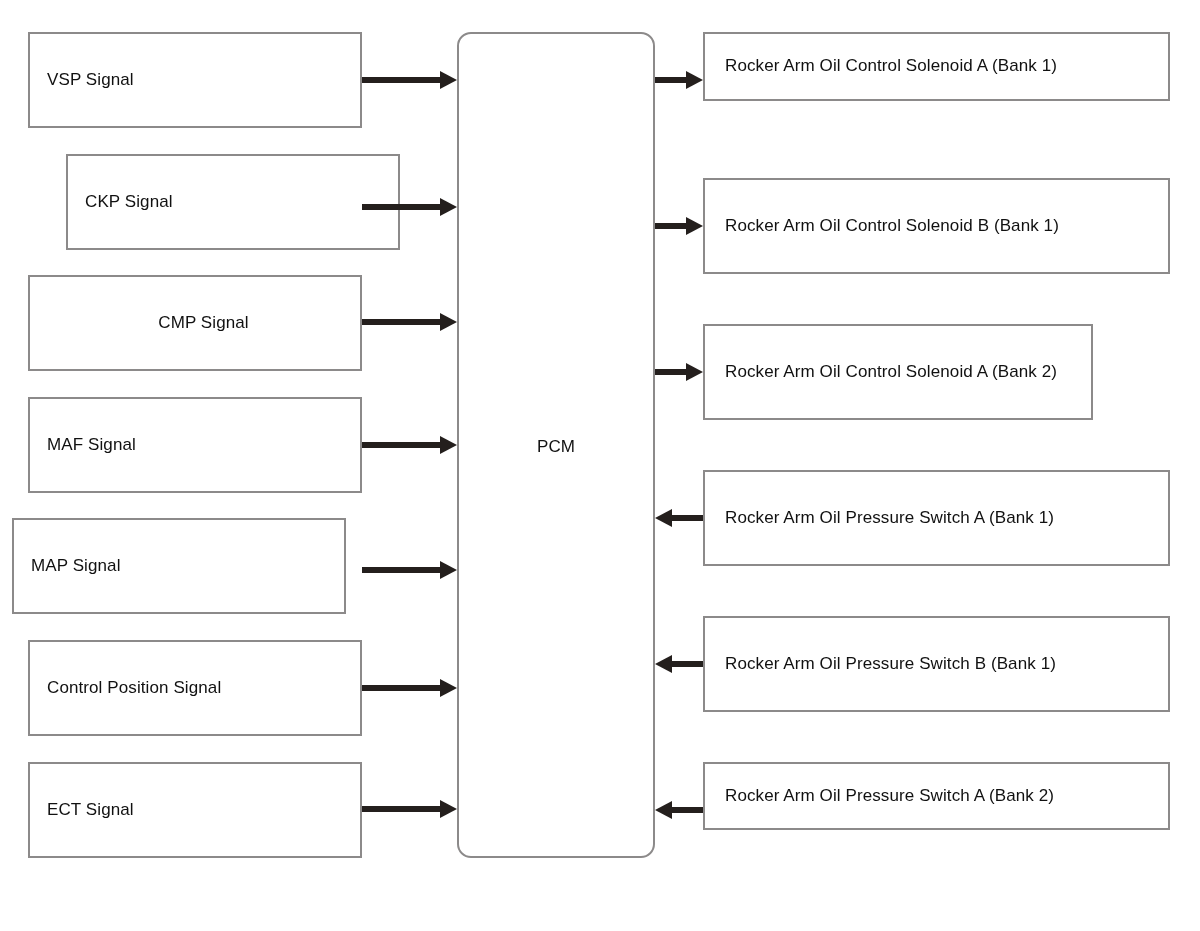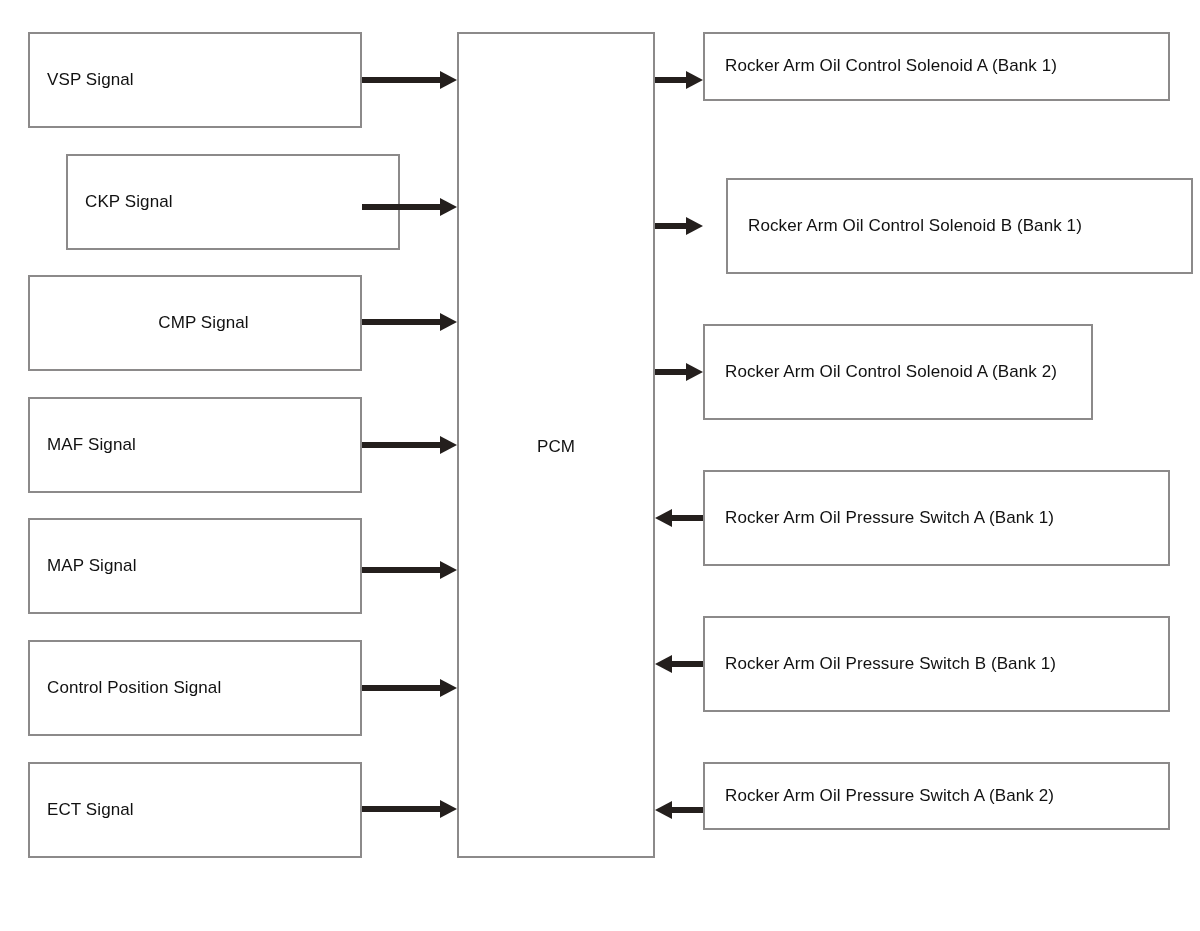--- a/index.html
+++ b/index.html
@@ -91,41 +91,41 @@
   </div>
 
   <div class="node left" style="left:28px; top:275px; width:334px; height:96px;justify-content:center;">
     <span class="node-label">CMP Signal</span>
   </div>
 
   <div class="node left" style="left:28px; top:397px; width:334px; height:96px;">
     <span class="node-label">MAF Signal</span>
   </div>
 
-  <div class="node left" style="left:28px; top:518px; width:334px; height:96px;">
+  <div class="node left" style="left:12px; top:518px; width:334px; height:96px;">
     <span class="node-label">MAP Signal</span>
   </div>
 
   <div class="node left" style="left:28px; top:640px; width:334px; height:96px;">
     <span class="node-label">Control Position Signal</span>
   </div>
 
   <div class="node left" style="left:28px; top:762px; width:334px; height:96px;">
     <span class="node-label">ECT Signal</span>
   </div>
 
-  <div class="node pcm" style="left:457px; top:32px; width:198px; height:826px;">
+  <div class="node pcm" style="left:457px; top:32px; width:198px; height:826px;border-radius:14px;">
     <span class="node-label" style="margin-top:403px;">PCM</span>
   </div>
 
   <div class="node right" style="left:703px; top:32px; width:467px; height:69px;">
     <span class="node-label">Rocker Arm Oil Control Solenoid A (Bank 1)</span>
   </div>
 
-  <div class="node right" style="left:703px; top:178px; width:467px; height:96px;margin-left:23px;">
+  <div class="node right" style="left:703px; top:178px; width:467px; height:96px;">
     <span class="node-label">Rocker Arm Oil Control Solenoid B (Bank 1)</span>
   </div>
 
   <div class="node right" style="left:703px; top:324px; width:390px; height:96px;">
     <span class="node-label">Rocker Arm Oil Control Solenoid A (Bank 2)</span>
   </div>
 
   <div class="node right" style="left:703px; top:470px; width:467px; height:96px;">
     <span class="node-label">Rocker Arm Oil Pressure Switch A (Bank 1)</span>
   </div>

